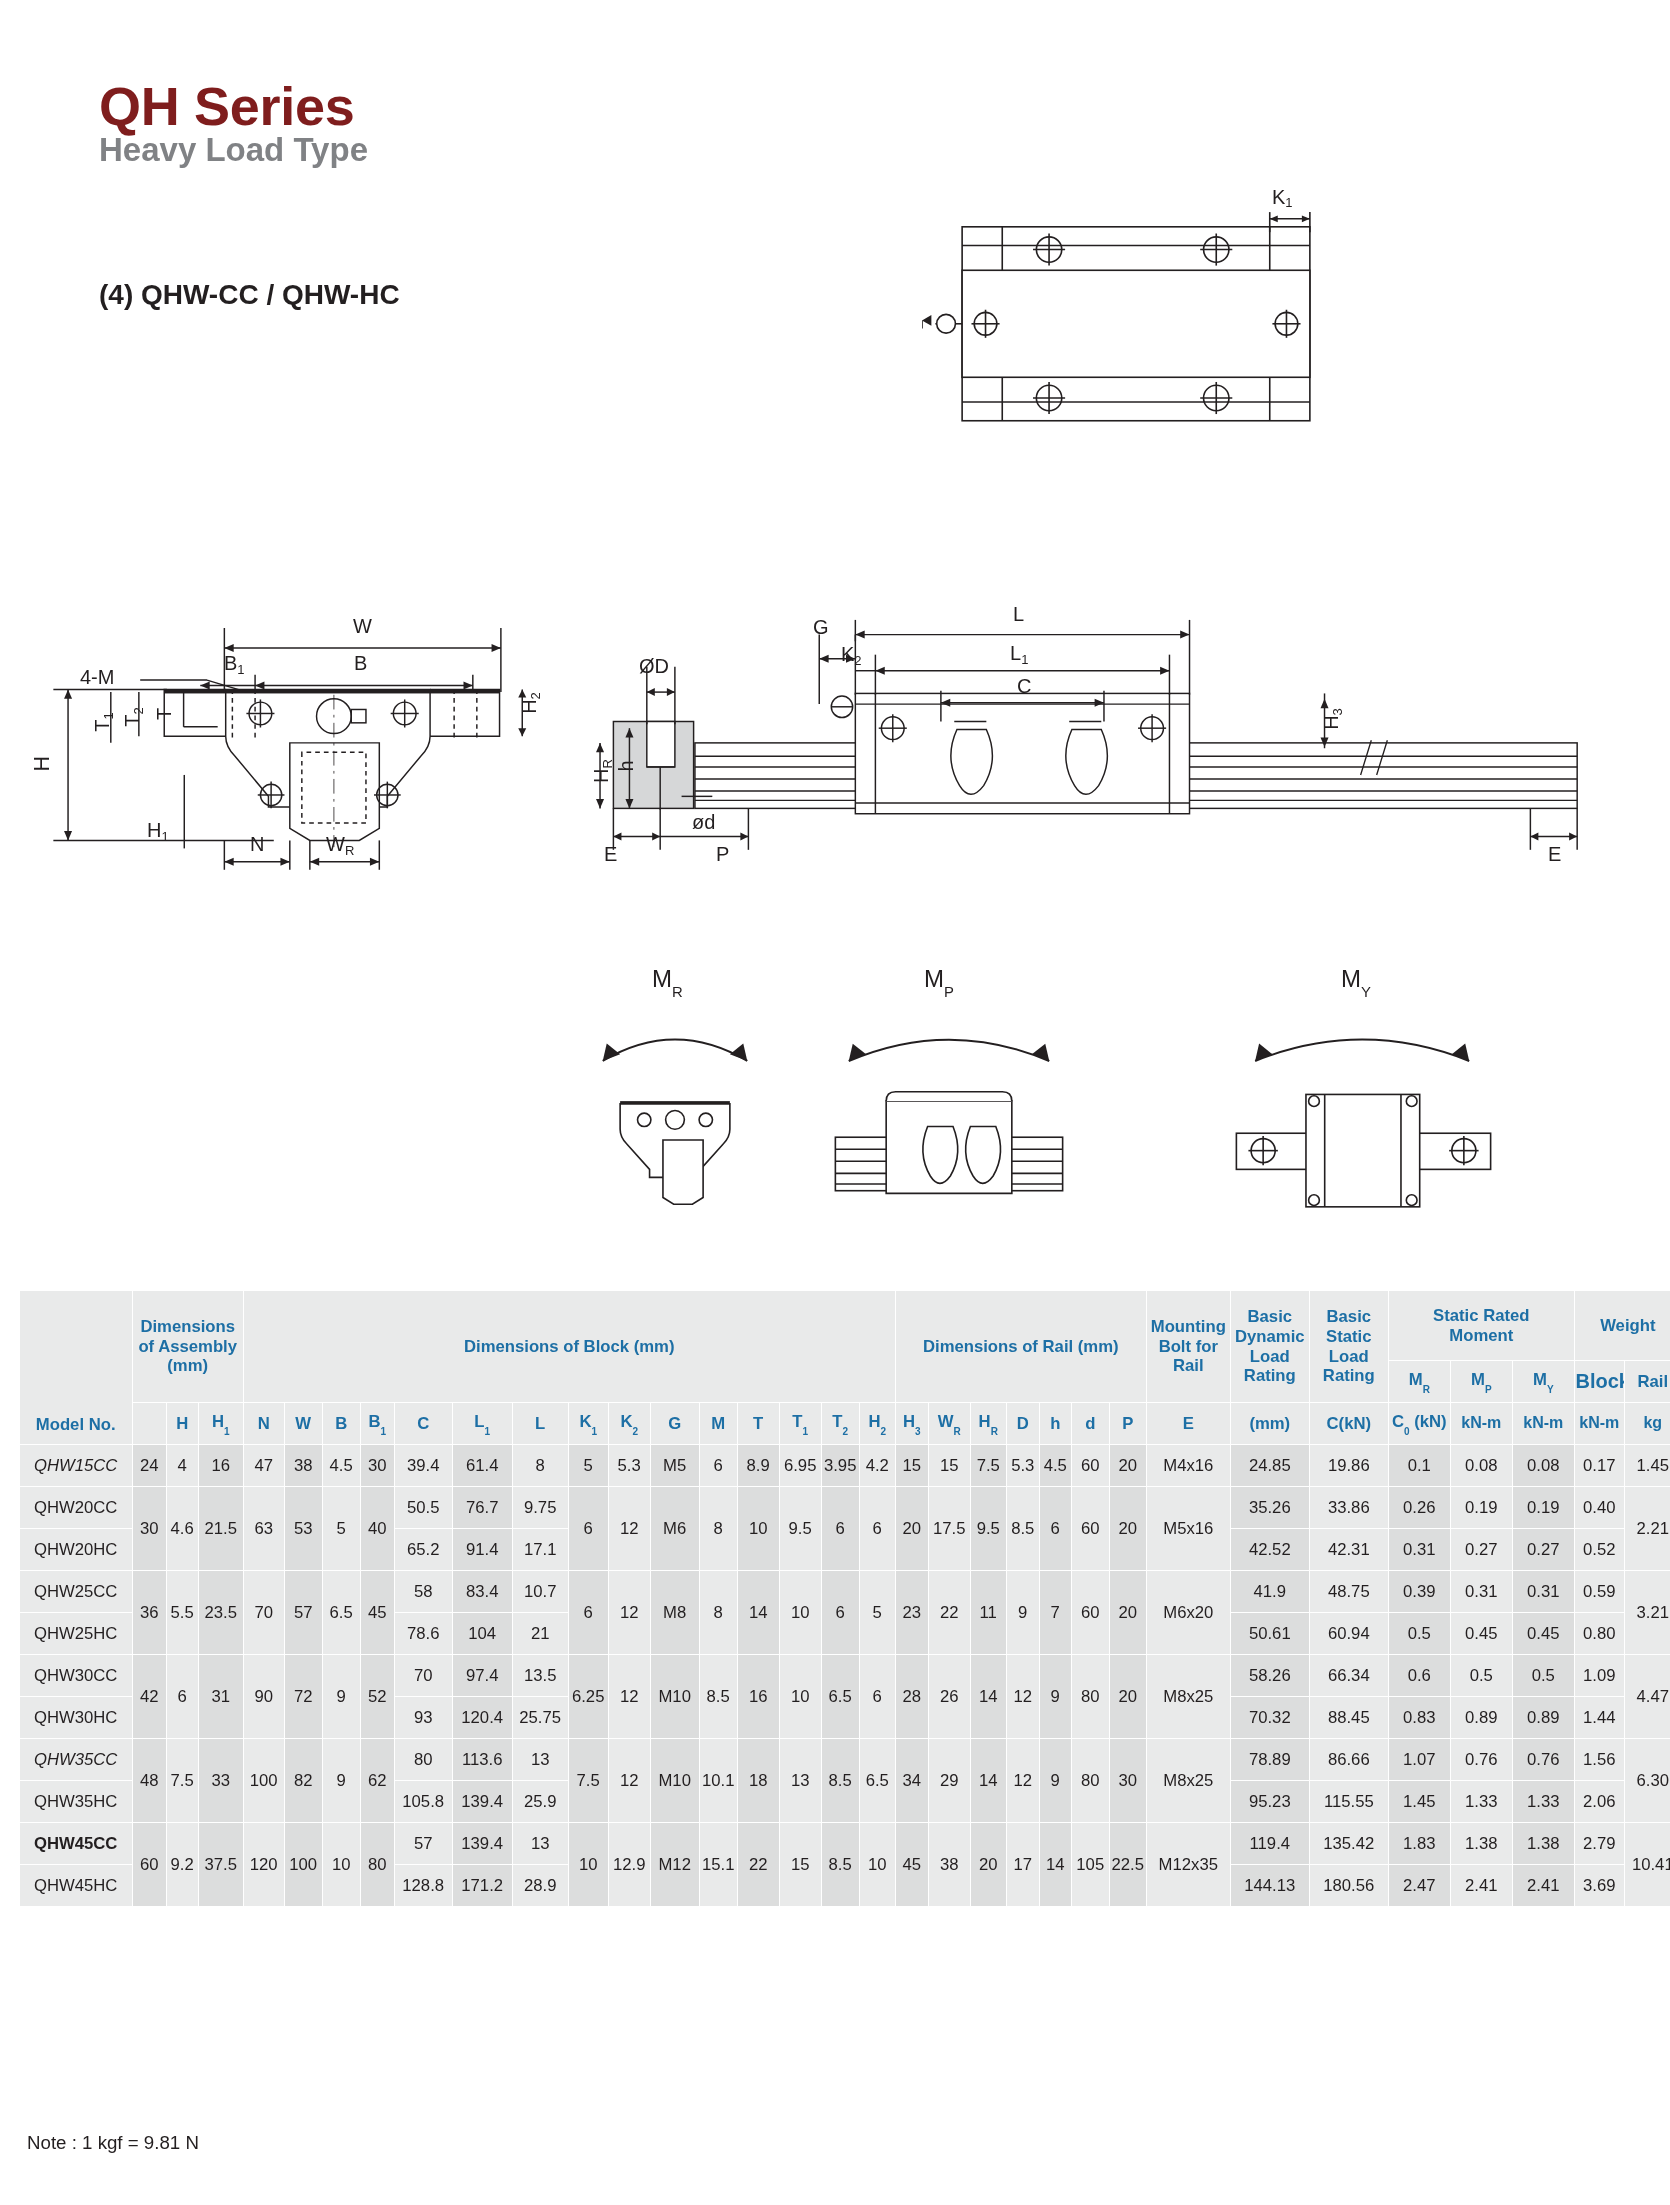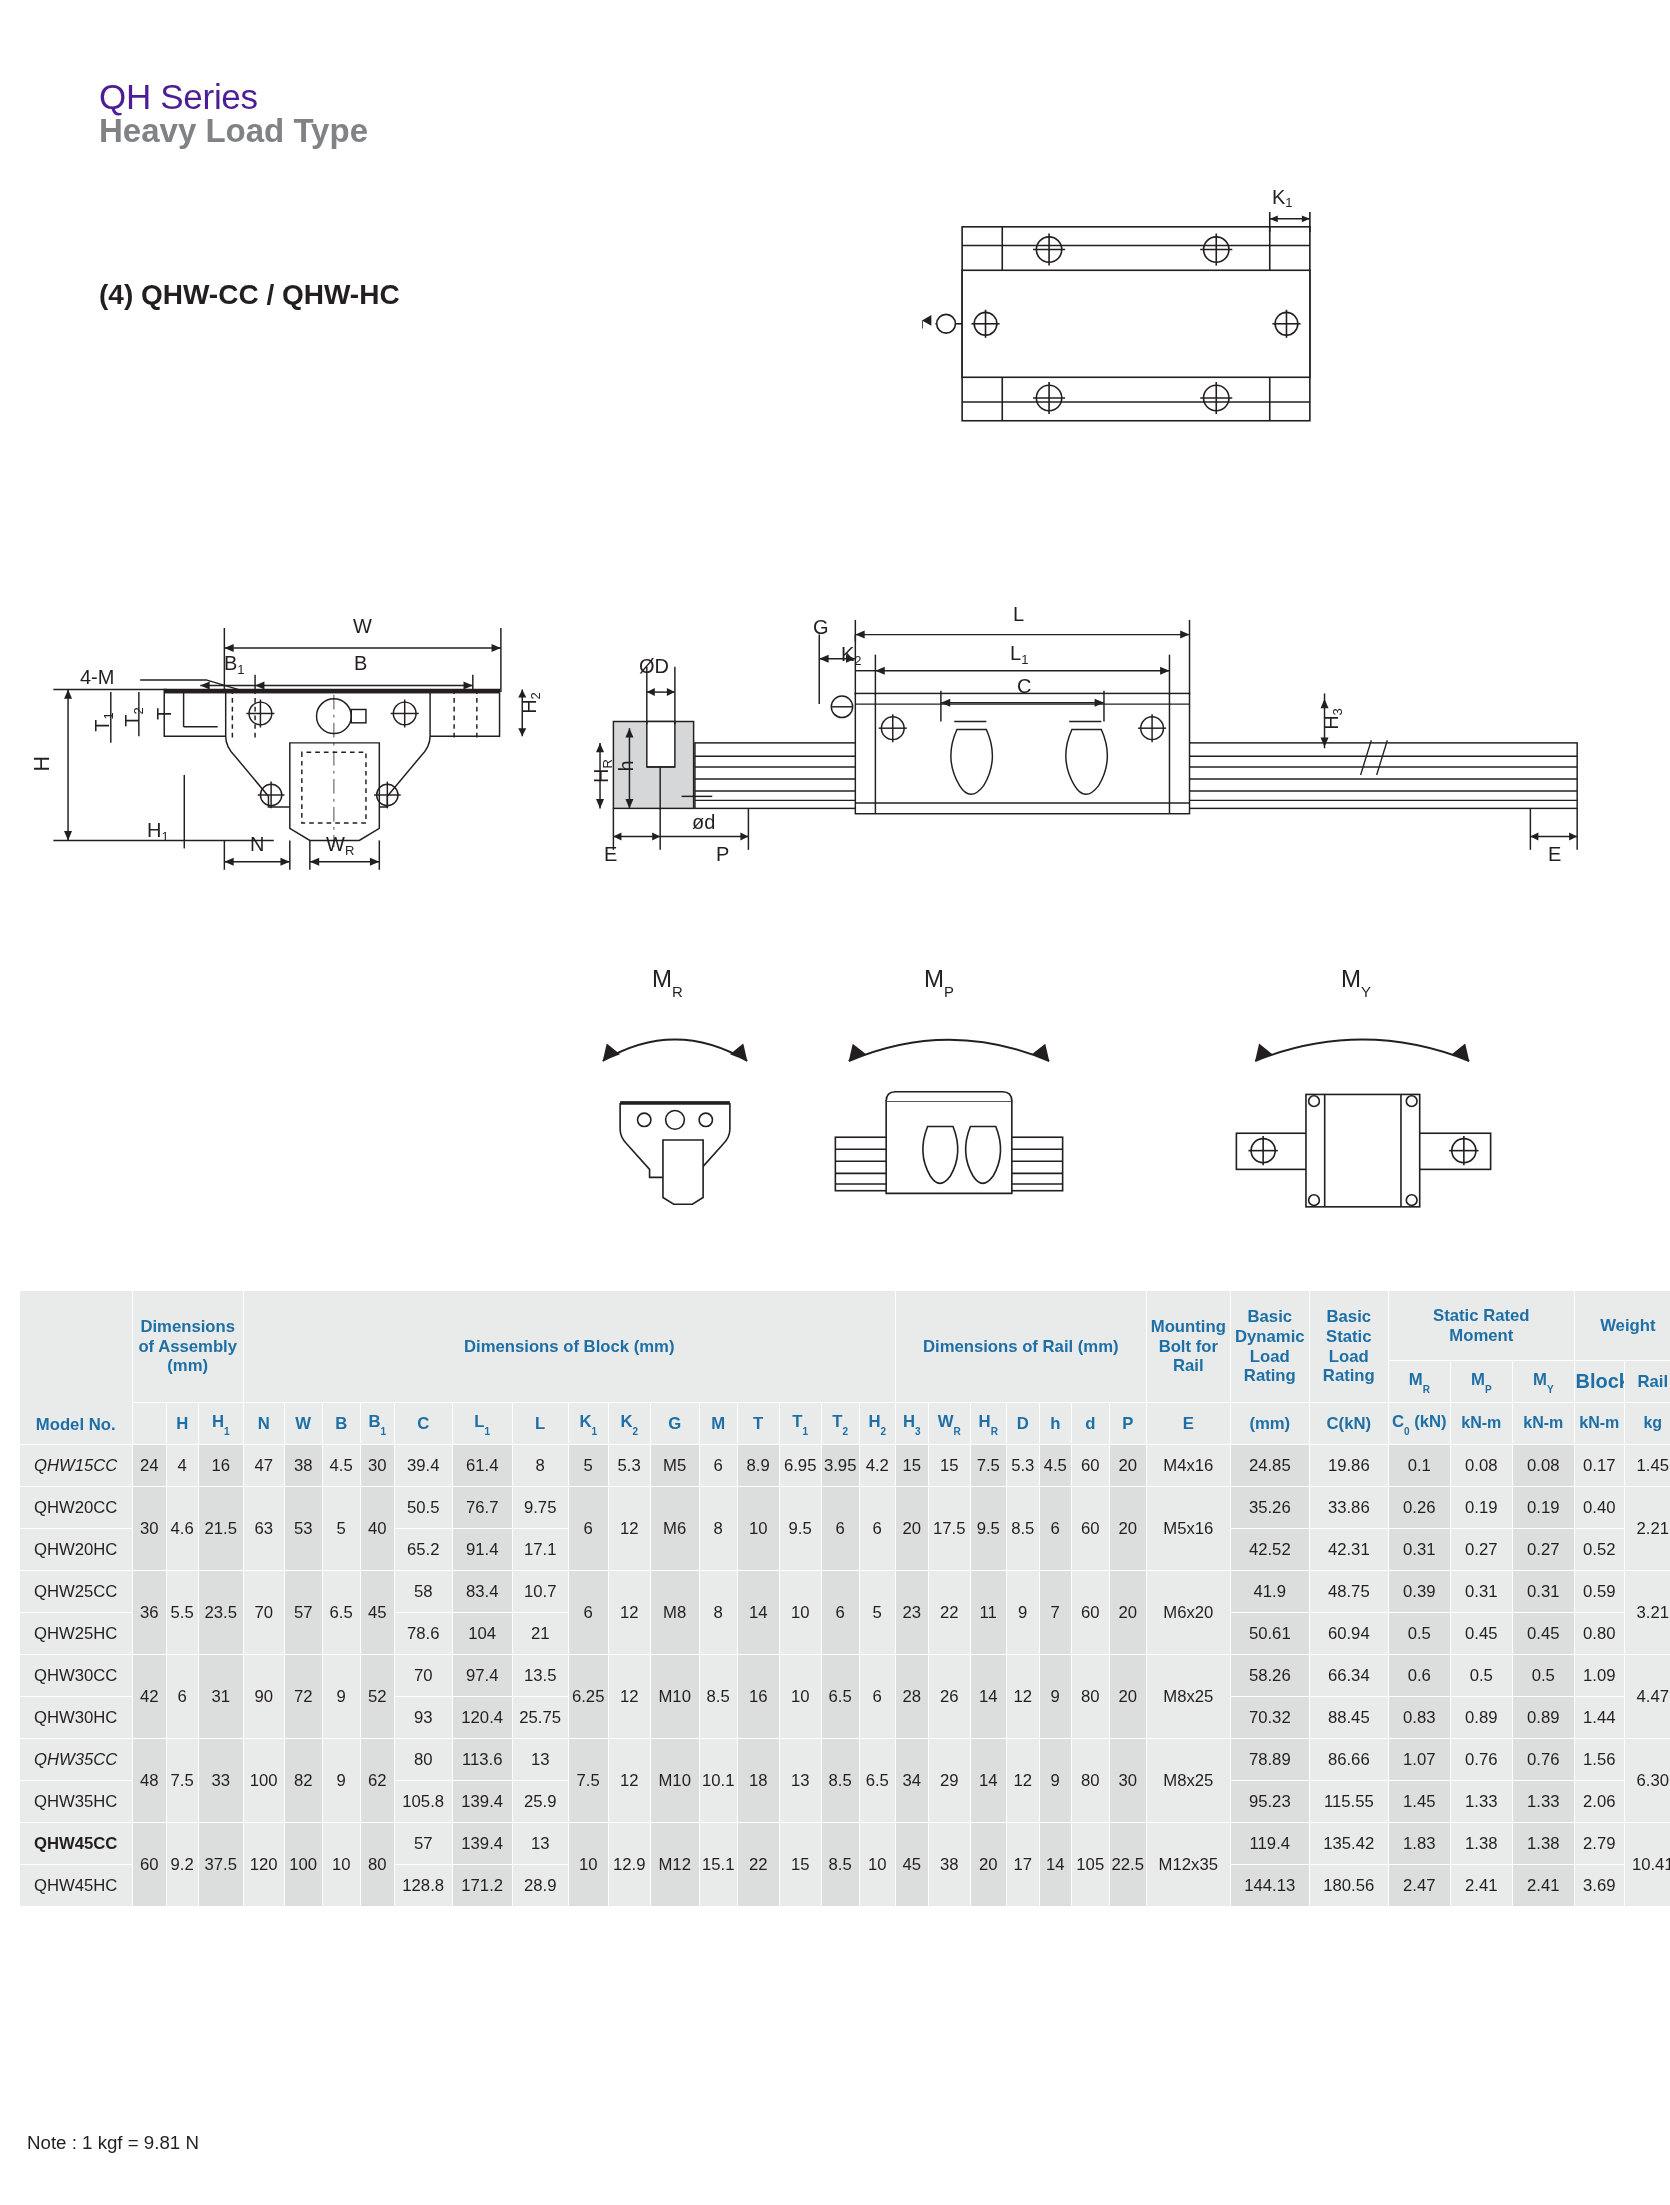--- a/index.html
+++ b/index.html
@@ -9,21 +9,21 @@
     background:#ffffff;
     font-family:"Liberation Sans", sans-serif;
     color:#231f20;
     position:relative;
     overflow:hidden;
   }
 
   
   #header { position:absolute; left:99px; top:79px; }
   #series-title {
-    font-size:35px; font-weight:normal; color:#4c1d95;
+    font-size:54px; font-weight:bold; color:#7f1d1d;
     letter-spacing:-0.3px; line-height:1;
   }
   #series-subtitle {
     font-size:33px; color:#808285; margin-top:0; line-height:1;font-weight:bold;
   }
   #model-group-title {
     position:absolute; left:99px; top:281px;
     font-size:28px; font-weight:bold; color:#231f20; line-height:1;
   }
 

